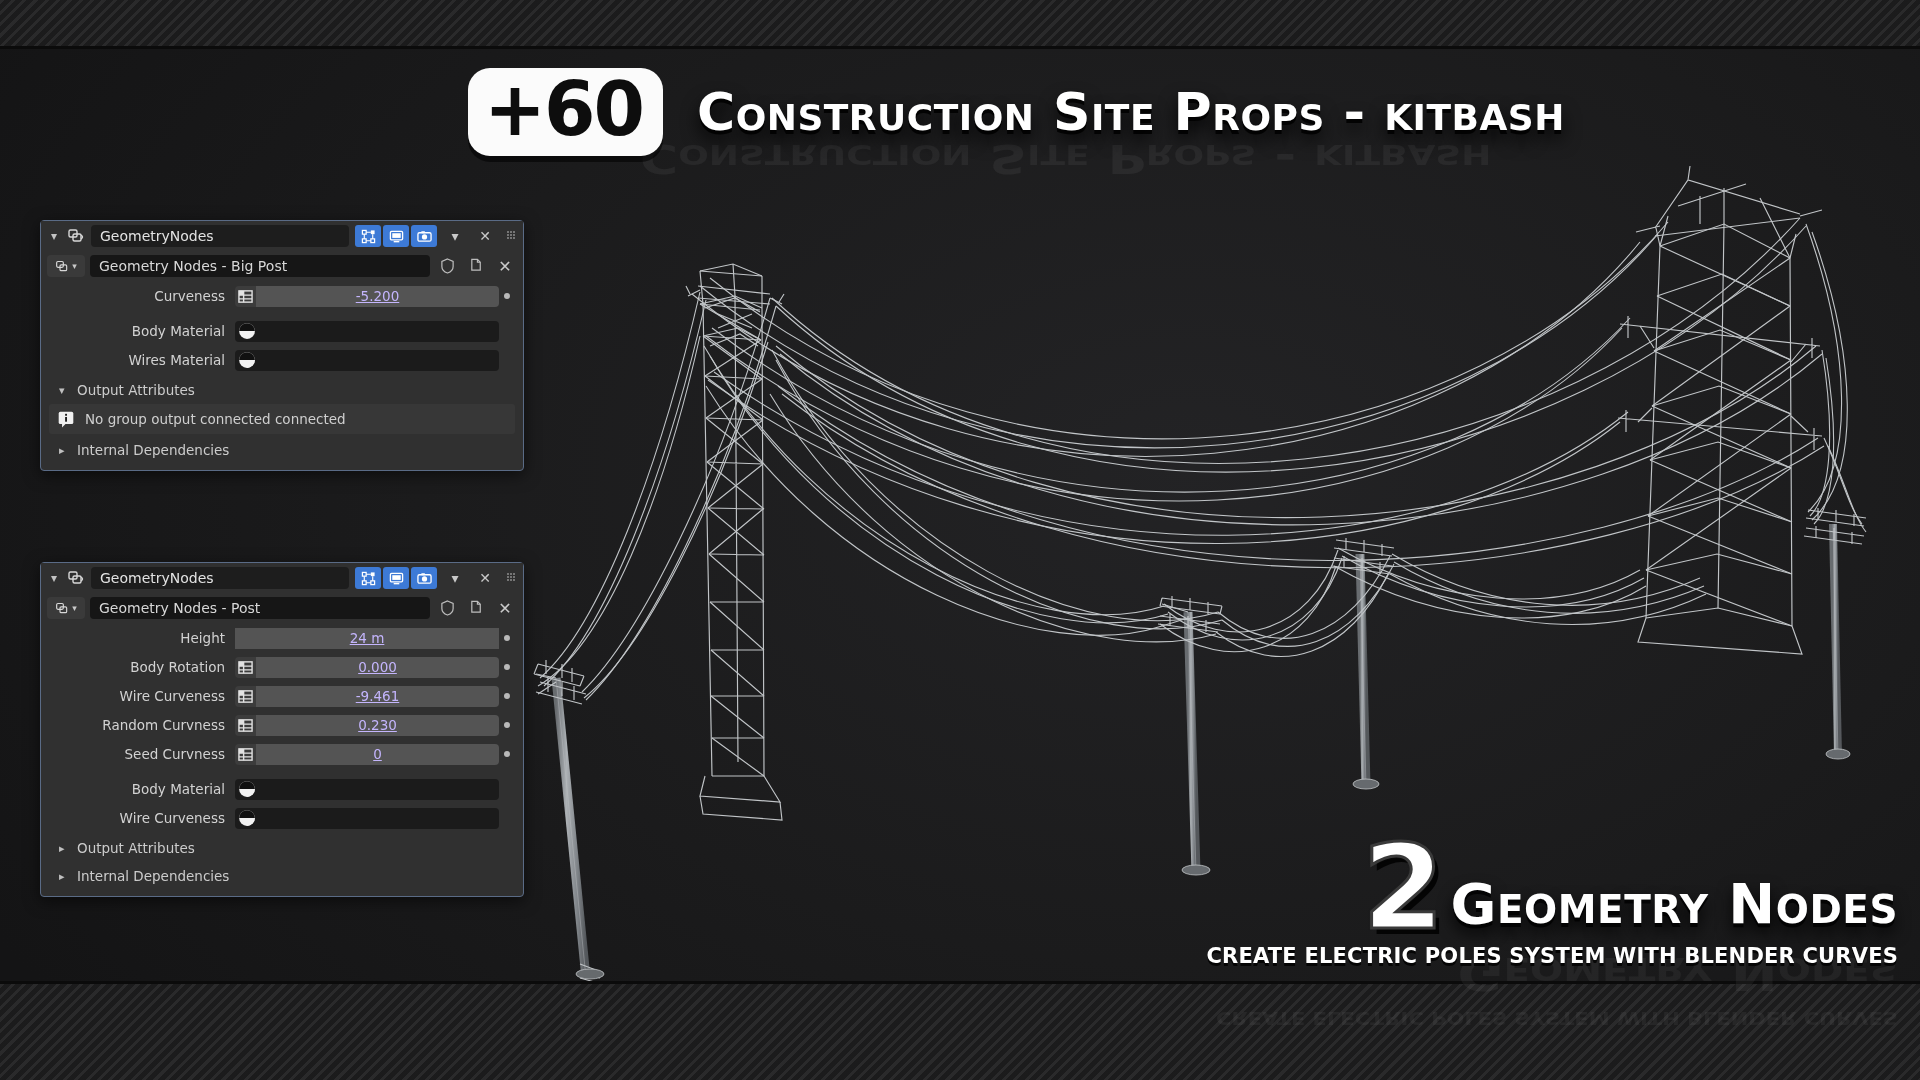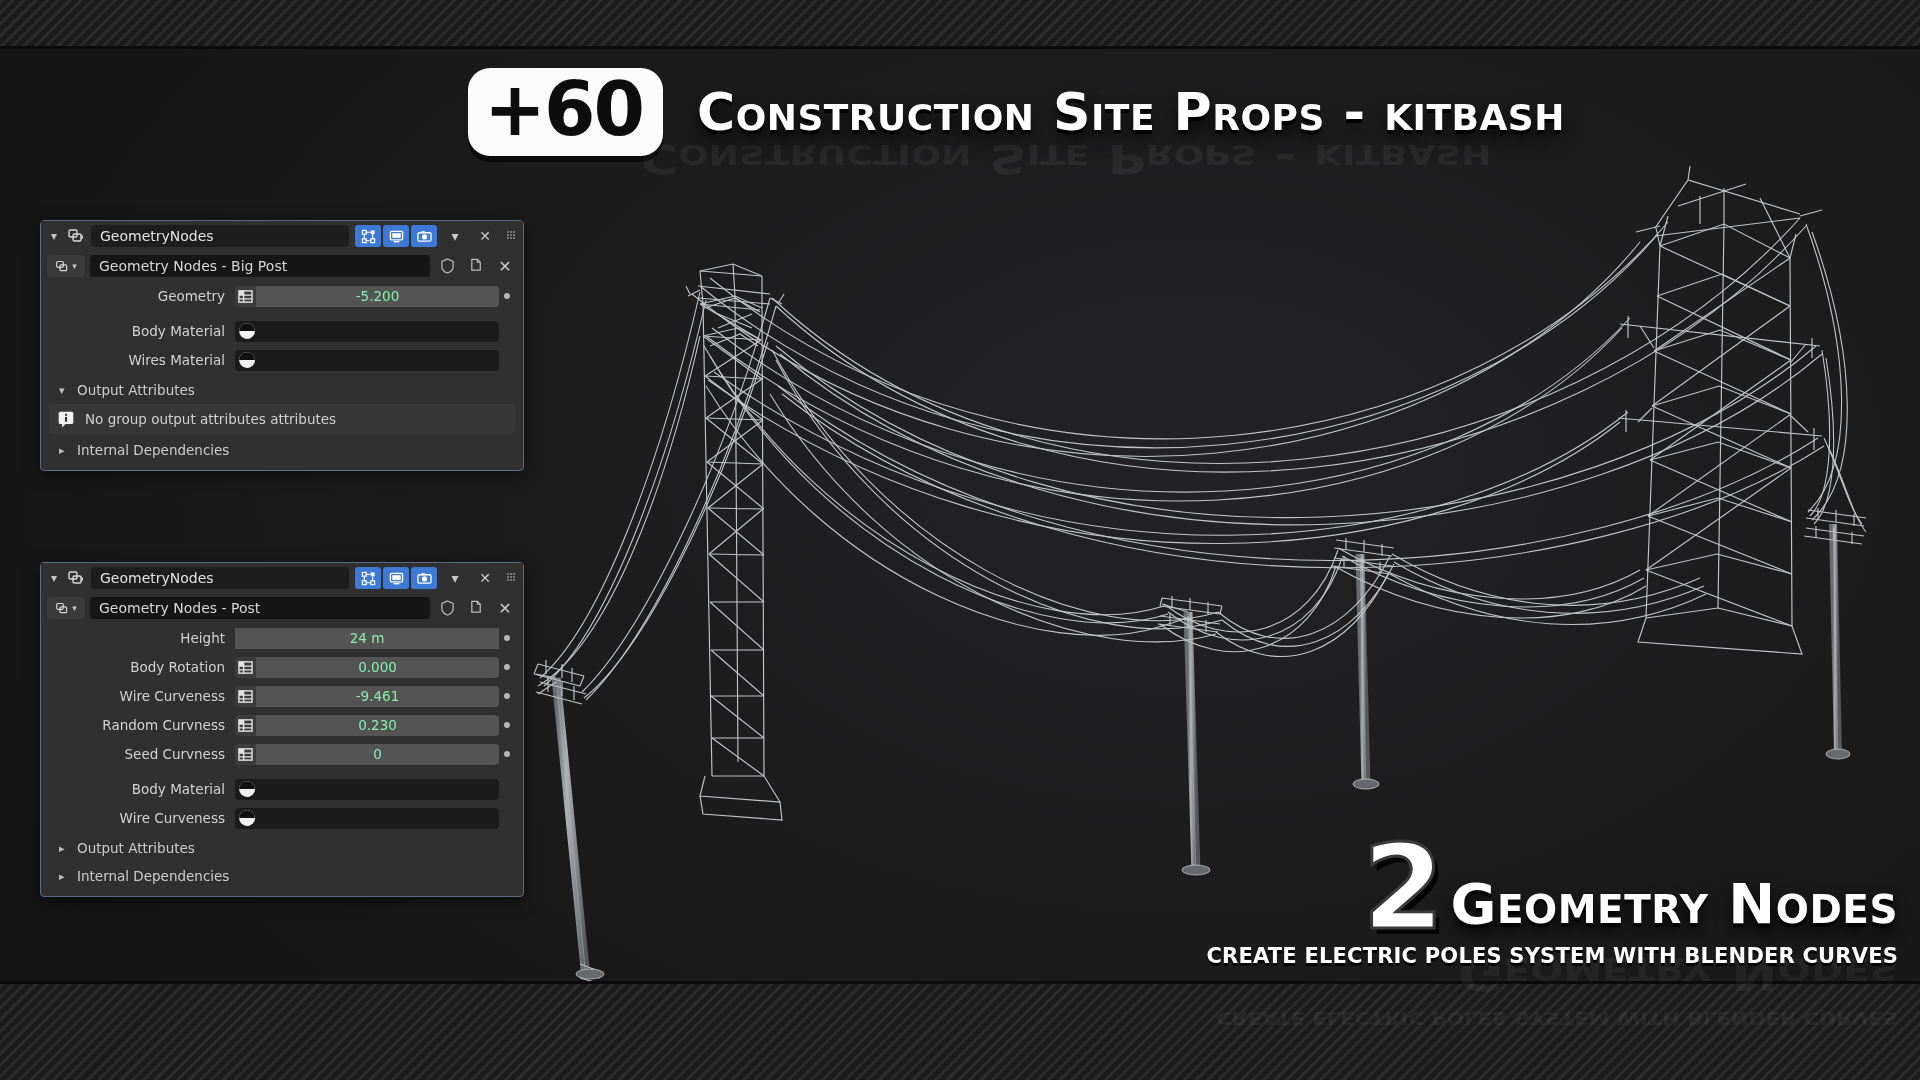--- a/index.html
+++ b/index.html
@@ -180,21 +180,21 @@
     width: 16px; display: flex; align-items: center; justify-content: center;
   }
   .anim-dot span {
     width: 6px; height: 6px; border-radius: 50%;
     background: #b9b9b9; display: block;
   }
 
   .value-field {
     flex: 1; height: 21px; background: #545454; border-radius: 0 4px 4px 0;
     display: flex; align-items: center; justify-content: center;
-    color: #86efac; font-size: 13.5px; cursor: ew-resize;
+    color: #c4b5fd; font-size: 13.5px; cursor: ew-resize; text-decoration: underline;
   }
   .value-field.full { border-radius: 0; }
   .spreadsheet-ico {
     width: 21px; height: 21px; background: #3c3c3c; border-radius: 4px 0 0 4px;
     display: flex; align-items: center; justify-content: center; flex: none; cursor: pointer;
   }
   .mat-field {
     flex: 1; height: 21px; background: #1b1b1b; border-radius: 4px;
     display: flex; align-items: center; padding-left: 3px; cursor: pointer;
   }
@@ -485,21 +485,21 @@
           <path d="M3 1.5 h6 l3 3 V13 H3 Z" fill="none" stroke="#bdbdbd" stroke-width="1.3"></path>
           <path d="M9 1.5 V4.5 H12" fill="none" stroke="#bdbdbd" stroke-width="1.3"></path>
         </svg>
     </div>
     <div class="node-btn">✕</div>
   </div>
 
   <div>
 
     <div class="prop-row">
-      <div class="prop-label">Geometry</div>
+      <div class="prop-label">Curveness</div>
       <div class="prop-widget">
         <div class="spreadsheet-ico">
           <svg width="15" height="15" viewBox="0 0 16 16">
               <rect x="1" y="2" width="14" height="12" fill="none" stroke="#e2e2e2" stroke-width="1.5"></rect>
               <path d="M1 6.5h14M1 10.5h14M6 2v12" stroke="#e2e2e2" stroke-width="1.5"></path>
               <rect x="1" y="2" width="5" height="4.5" fill="#e2e2e2"></rect>
             </svg>
         </div>
         <div class="value-field">-5.200</div>
       </div>
@@ -549,21 +549,21 @@
     <span>Output Attributes</span>
   </div>
 
   <div class="info-row">
     <svg class="info-ico" viewBox="0 0 16 16">
         <rect x="1.5" y="1.5" width="13" height="11" rx="1.5" fill="#f0f0f0"></rect>
         <path d="M4.5 12.5 L4.5 15.5 L7.5 12.5 Z" fill="#f0f0f0"></path>
         <rect x="7.2" y="3.4" width="1.7" height="1.7" fill="#1d1d1d"></rect>
         <rect x="7.2" y="6.2" width="1.7" height="4.2" fill="#1d1d1d"></rect>
       </svg>
-    <span>No group output attributes attributes</span>
+    <span>No group output connected connected</span>
   </div>
 
   <div class="section-row">
     <span class="sec-arrow">▸</span>
     <span>Internal Dependencies</span>
   </div>
   <div class="panel-pad"></div>
 </div>
 
 <div class="panel" id="panel-post">

